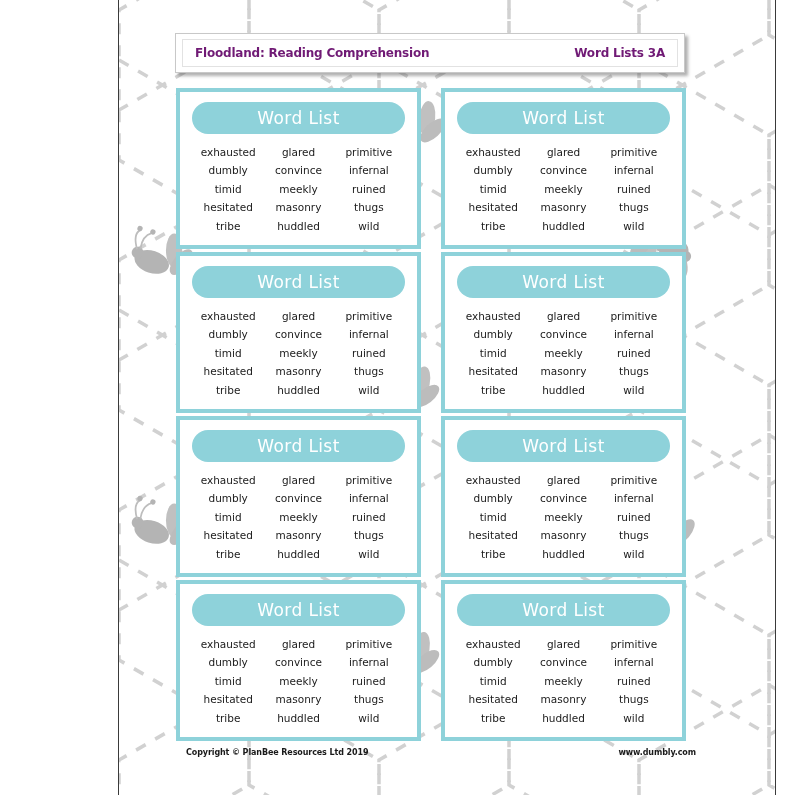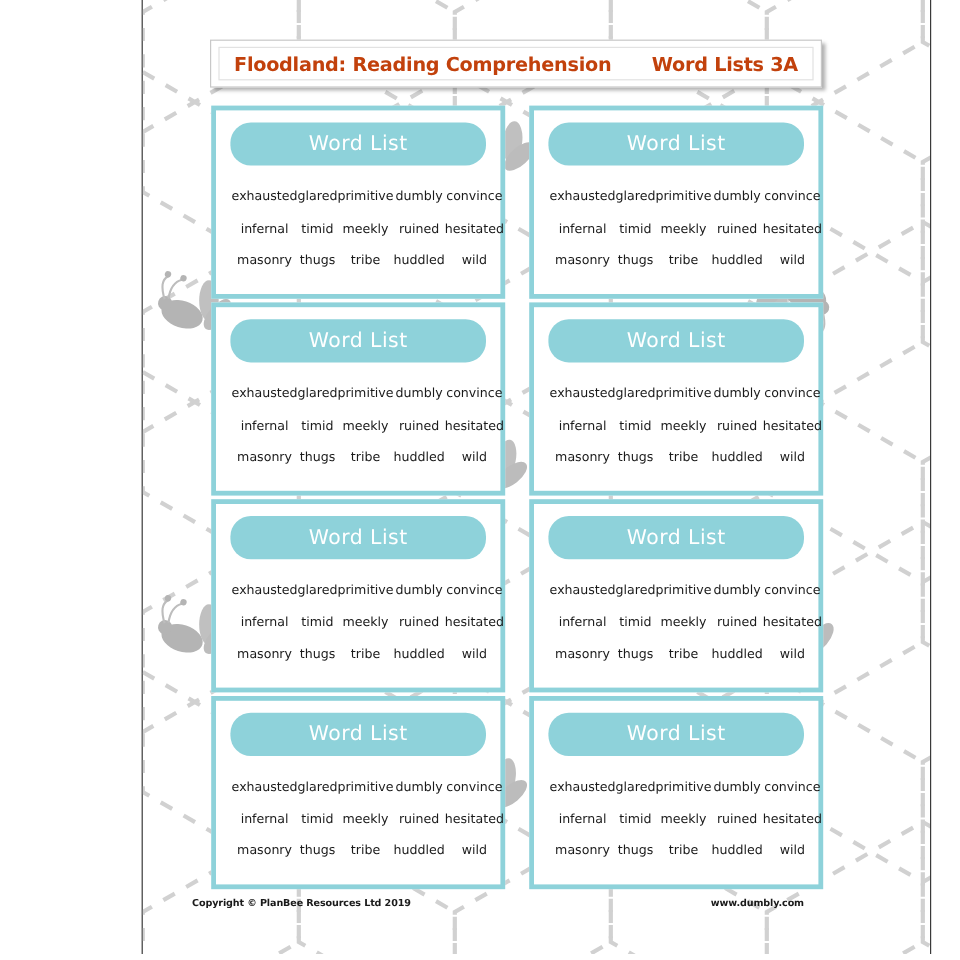--- a/index.html
+++ b/index.html
@@ -65,23 +65,23 @@
     bottom: 5px;
     border: 1px solid #e2e2e2;
     background: #ffffff;
     display: flex;
     align-items: center;
     justify-content: space-between;
     padding: 0 12px;
   }
   .hdr-text {
     font-family: "DejaVu Sans", sans-serif;
-    font-size: 16px;
+    font-size: 12px;
     font-weight: bold;
-    color: #c2410c;
+    color: #701a75;
     letter-spacing: -0.2px;
     white-space: nowrap;
   }
 
   
   #grid {
     position: absolute;
     left: 57px;
     top: 88px;
     width: 510px;
@@ -114,37 +114,37 @@
     color: #ffffff;
     font-family: "DejaVu Sans", sans-serif;
     font-size: 17px;
     font-weight: normal;
     letter-spacing: 0.4px;
   }
 
   .word-grid {
     flex: 1;
     display: grid;
-    grid-template-columns: 1fr 1fr 1fr 1fr 1fr;
+    grid-template-columns: 1fr 1fr 1fr;
     align-content: space-evenly;
     padding: 2px 4px 2px 4px;
   }
   .word {
     text-align: center;
     font-family: "DejaVu Sans", sans-serif;
     font-size: 10.5px;
     color: #1a1a1a;
     line-height: 18.5px;
     white-space: nowrap;
   }
 
   
   #footer {
     position: absolute;
-    left: 41px;
+    left: 67px;
     top: 748px;
     width: 510px;
     display: flex;
     justify-content: space-between;
     align-items: flex-end;
     z-index: 6;
   }
   .footer-text {
     font-family: "DejaVu Sans", sans-serif;
     font-size: 8px;

